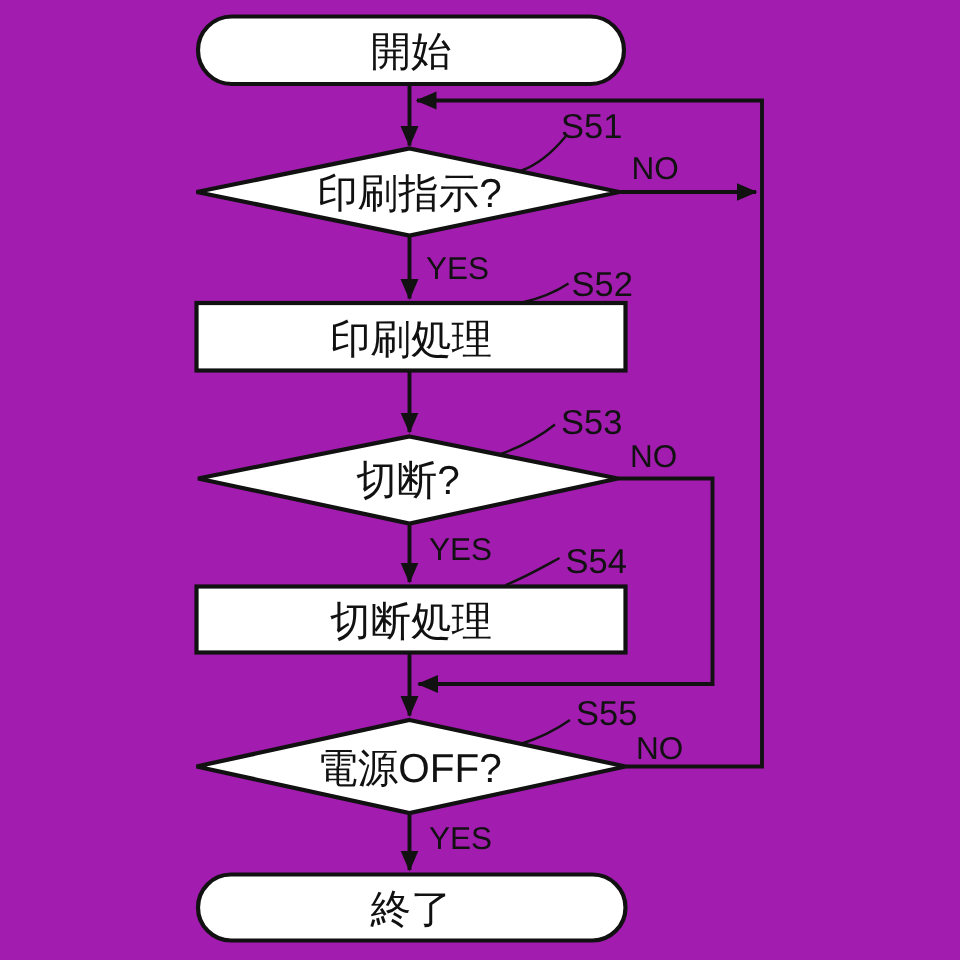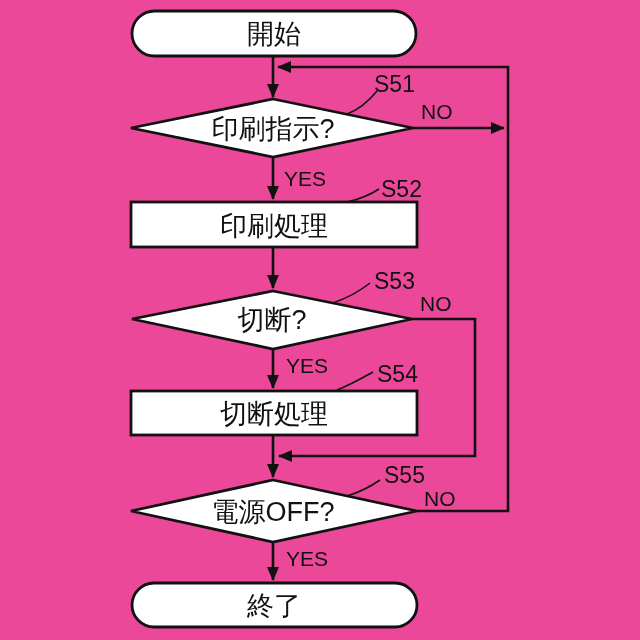--- a/index.html
+++ b/index.html
@@ -7,21 +7,21 @@
     padding: 0;
     background: #ffffff;
     width: 640px;
     height: 640px;
     overflow: hidden;
   }
   .canvas {
     position: relative;
     width: 640px;
     height: 640px;
-    background: #ec4899;
+    background: #a21caf;
   }
   svg {
     display: block;
   }
   svg text {
     font-family: "Liberation Sans", "DejaVu Sans", sans-serif;
     fill: #111111;
   }
   .node-label {
     font-size: 27px;

